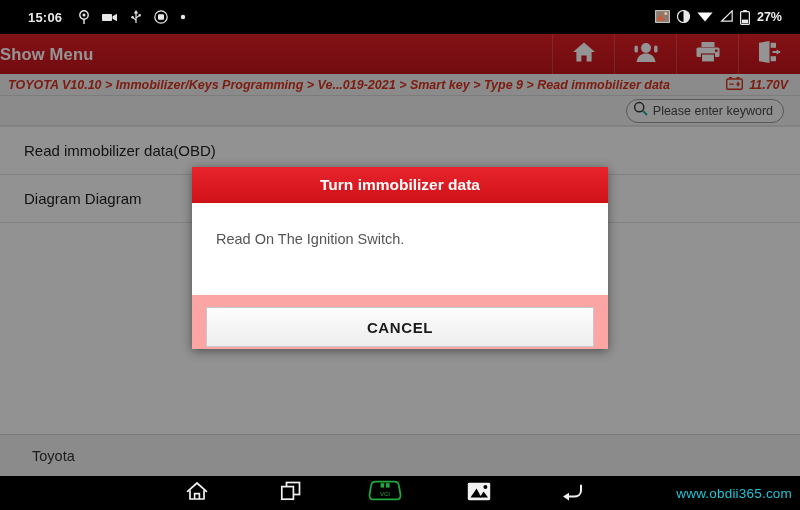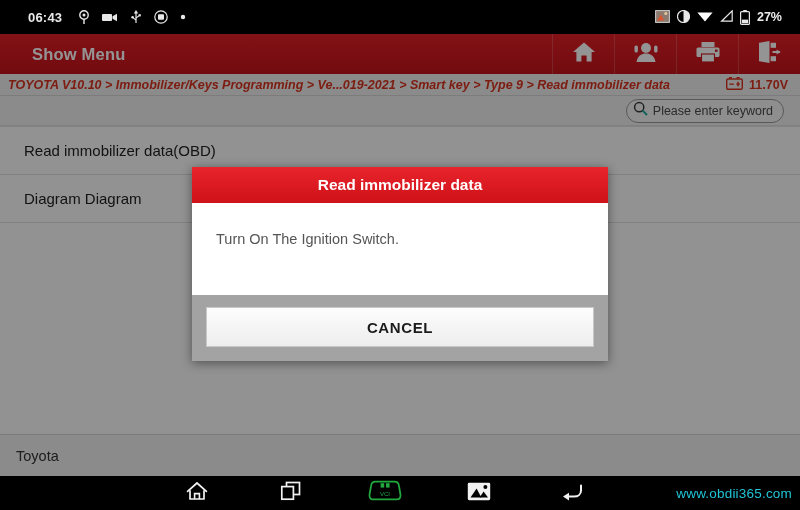--- a/index.html
+++ b/index.html
@@ -42,21 +42,21 @@
 
   
   .titlebar {
     position: relative;
     height: 40px;
     background: linear-gradient(180deg, #e21f26 0%, #c4141b 100%);
     display: flex; align-items: center;
   }
   .titlebar .title {
     color: #fff; font-size: 16.5px; font-weight: bold;
-    padding-left: 32px; letter-spacing: .2px;
+    padding-left: 0; letter-spacing: .2px;
   }
   .tb-actions { margin-left: auto; display: flex; height: 40px; }
   .tb-btn {
     width: 62px; height: 40px;
     display: flex; align-items: center; justify-content: center;
     border-left: 1px solid rgba(255,255,255,.18);
   }
   .tb-btn:last-child { border-right: 1px solid rgba(255,255,255,.0); }
 
   
@@ -67,21 +67,21 @@
     border-bottom: 1px solid #d6d6d6;
     display: flex; align-items: center;
     padding: 0 8px;
   }
   .crumb-text {
     color: #d7331f; font-size: 12.5px; font-style: italic; font-weight: bold;
     white-space: nowrap; overflow: hidden;
   }
   .crumb-volt {
     margin-left: auto; display: flex; align-items: center; gap: 6px;
-    color: #d7331f; font-size: 12.5px; font-weight: bold;
+    color: #d7331f; font-size: 12.5px; font-style: italic; font-weight: bold;
     padding-right: 4px;
   }
 
   
   .searchrow {
     position: relative;
     height: 30px;
     background: #efefef;
     display: flex; align-items: center; justify-content: flex-end;
     padding-right: 16px;
@@ -113,21 +113,21 @@
     background: #fbfbfb;
   }
 
   
   .footerbar {
     position: absolute; left: 0; bottom: 0;
     width: 800px; height: 42px;
     background: #efefef;
     border-top: 1px solid #d4d4d4;
     display: flex; align-items: center;
-    padding-left: 16px;
+    padding-left: 32px;
     font-size: 14.5px; color: #333;
   }
 
   
   .scrim {
     position: absolute; top: 34px; left: 0;
     width: 800px; height: 442px;
     background: rgba(0,0,0,.42);
     z-index: 5;
   }
@@ -147,23 +147,23 @@
     display: flex; align-items: center; justify-content: center;
     color: #fff; font-size: 15.5px; font-weight: bold;
   }
   .dlg-body {
     background: #fff;
     min-height: 92px;
     padding: 28px 24px 18px 24px;
   }
   .dlg-msg { font-size: 14.5px; color: #555; }
   .dlg-actions {
-    background: #a3a3a3;
+    background: #fca5a5;
     display: flex; gap: 14px;
-    padding: 12px 14px 14px 14px;
+    padding: 12px 14px 2px 14px;
   }
   .dlg-btn {
     flex: 1; height: 40px;
     display: flex; align-items: center; justify-content: center;
     font-size: 15px; font-weight: bold; letter-spacing: .6px;
   }
   .btn-cancel {
     background: linear-gradient(180deg,#fdfdfd 0%, #ededed 100%);
     border: 1px solid #c8c8c8;
     color: #1b1b1b;
@@ -191,21 +191,21 @@
     margin-left: auto; margin-right: 8px;
     color: #21c4d6; font-size: 13.5px; letter-spacing: .2px;
   }
 </style>
 </head>
 <body>
 
 <div id="app">
 
   <div class="statusbar">
-    <span class="clock">06:43</span>
+    <span class="clock">15:06</span>
 
     <span class="sb-left-icons">
       <span class="sb-ico">
         <svg width="12" height="15" viewBox="0 0 12 15">
             <circle cx="6" cy="5" r="4.2" fill="none" stroke="#e8e8e8" stroke-width="1.4"></circle>
             <circle cx="6" cy="5" r="1.5" fill="#e8e8e8"></circle>
             <rect x="5.3" y="9" width="1.4" height="5" fill="#e8e8e8"></rect>
           </svg>
       </span>
       <span class="sb-ico">
@@ -358,24 +358,24 @@
 
     <div class="footerbar">
       <span>Toyota</span>
     </div>
   </div>
 
   <div class="scrim"></div>
 
   <div class="dialog">
     <div class="dlg-header">
-      <span>Read immobilizer data</span>
+      <span>Turn immobilizer data</span>
     </div>
     <div class="dlg-body">
-      <div class="dlg-msg">Turn On The Ignition Switch.</div>
+      <div class="dlg-msg">Read On The Ignition Switch.</div>
     </div>
     <div class="dlg-actions">
       <div class="dlg-btn btn-cancel">CANCEL</div>
     </div>
   </div>
 
   <div class="navbar">
     <span class="nav-group">
       <span class="nav-btn">
         <span>

